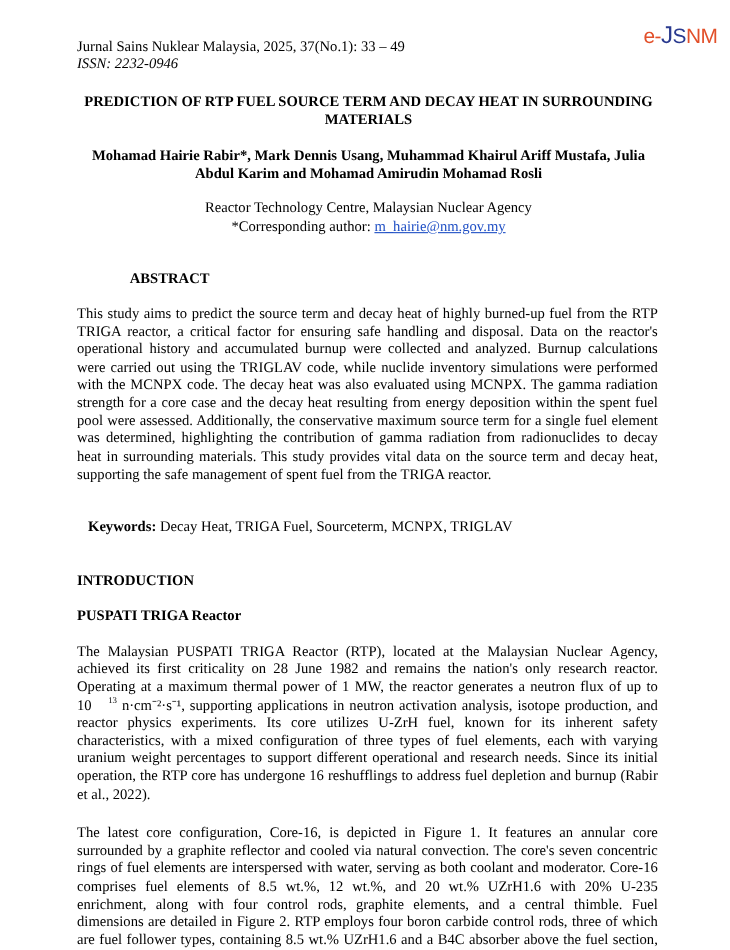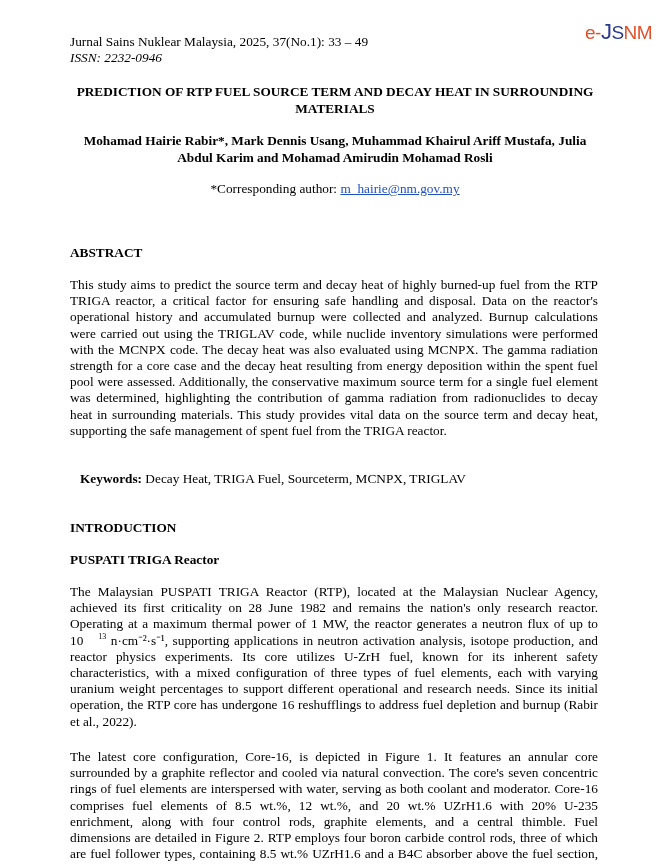--- a/index.html
+++ b/index.html
@@ -50,24 +50,25 @@
   </div>
 
   <div class="logo">
     <span class="e">e-</span><span class="j">J</span><span class="s">S</span><span class="nm">NM</span>
   </div>
 
   <div class="title">PREDICTION OF RTP FUEL SOURCE TERM AND DECAY HEAT IN SURROUNDING MATERIALS</div>
   <div class="authors">Mohamad Hairie Rabir*, Mark Dennis Usang, Muhammad Khairul Ariff Mustafa, Julia Abdul Karim and Mohamad Amirudin Mohamad Rosli</div>
 
   <div class="affil">
+    <div>Reactor Technology Centre, Malaysian Nuclear Agency</div>
     <div><span>*Corresponding author: </span><a>m_hairie@nm.gov.my</a></div>
   </div>
 
-  <div class="h" style="top:245px;">ABSTRACT</div>
+  <div class="h" style="top:245px;margin-left:48px;">ABSTRACT</div>
   <div class="para" style="top:277px;">This study aims to predict the source term and decay heat of highly burned-up fuel from the RTP TRIGA reactor, a critical factor for ensuring safe handling and disposal. Data on the reactor's operational history and accumulated burnup were collected and analyzed. Burnup calculations were carried out using the TRIGLAV code, while nuclide inventory simulations were performed with the MCNPX code. The decay heat was also evaluated using MCNPX. The gamma radiation strength for a core case and the decay heat resulting from energy deposition within the spent fuel pool were assessed. Additionally, the conservative maximum source term for a single fuel element was determined, highlighting the contribution of gamma radiation from radionuclides to decay heat in surrounding materials. This study provides vital data on the source term and decay heat, supporting the safe management of spent fuel from the TRIGA reactor.</div>
 
   <div class="kw"><b>Keywords:</b><span> Decay Heat, TRIGA Fuel, Sourceterm, MCNPX, TRIGLAV</span></div>
 
   <div class="h" style="top:520px;">INTRODUCTION</div>
   <div class="h" style="top:552px;">PUSPATI TRIGA Reactor</div>
 
   <div class="para" style="top:584px;"><span>The Malaysian PUSPATI TRIGA Reactor (RTP), located at the Malaysian Nuclear Agency, achieved its first criticality on 28 June 1982 and remains the nation's only research reactor. Operating at a maximum thermal power of 1 MW, the reactor generates a neutron flux of up to 10</span><sup>13</sup><span> n·cm⁻²·s⁻¹, supporting applications in neutron activation analysis, isotope production, and reactor physics experiments. Its core utilizes U-ZrH fuel, known for its inherent safety characteristics, with a mixed configuration of three types of fuel elements, each with varying uranium weight percentages to support different operational and research needs. Since its initial operation, the RTP core has undergone 16 reshufflings to address fuel depletion and burnup (Rabir et al., 2022).</span></div>
 
   <div class="para" style="top:749px;">The latest core configuration, Core-16, is depicted in Figure 1. It features an annular core surrounded by a graphite reflector and cooled via natural convection. The core's seven concentric rings of fuel elements are interspersed with water, serving as both coolant and moderator. Core-16 comprises fuel elements of 8.5 wt.%, 12 wt.%, and 20 wt.% UZrH1.6 with 20% U-235 enrichment, along with four control rods, graphite elements, and a central thimble. Fuel dimensions are detailed in Figure 2. RTP employs four boron carbide control rods, three of which are fuel follower types, containing 8.5 wt.% UZrH1.6 and a B4C absorber above the fuel section, while the fourth is an air follower (Rabir et al., 2022).</div>

